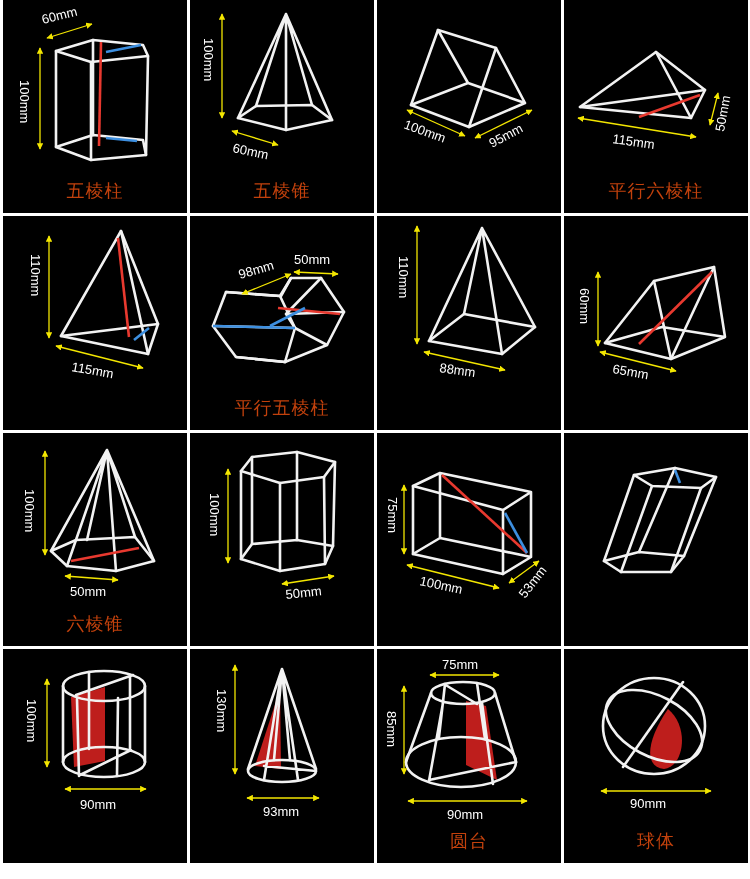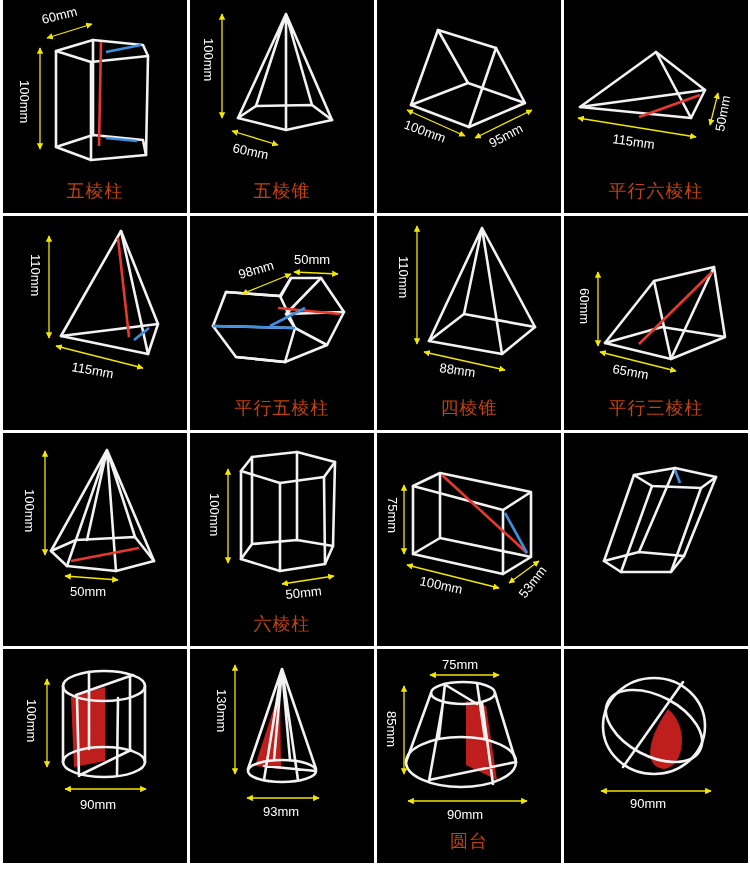--- a/index.html
+++ b/index.html
@@ -120,59 +120,57 @@
 
   <div class="cell">
     <svg viewBox="0 0 184 214">
       <path class="w" d="M52,125 L125,138 L158,111 L87,98 Z"></path>
       <path class="w" d="M105,12 L52,125 M105,12 L125,138 M105,12 L158,111 M105,12 L87,98"></path>
       <line class="y" x1="40" y1="10" x2="40" y2="128" marker-start="url(#ah)" marker-end="url(#ah)"></line>
       <text class="dim" x="22" y="40" transform="rotate(90 22 40)">110mm</text>
       <line class="y" x1="47" y1="136" x2="128" y2="154" marker-start="url(#ah)" marker-end="url(#ah)"></line>
       <text class="dim" x="62" y="156" transform="rotate(8 62 156)">88mm</text>
     </svg>
-    <div class="label">四棱锥</div>
   </div>
 
   <div class="cell">
     <svg viewBox="0 0 184 214">
       <path class="w" d="M90,65 L41,127 L107,143 L150,51 Z"></path>
       <path class="w" d="M90,65 L107,143 L161,121 L150,51 M41,127 L98,111 L161,121"></path>
       <path class="r" d="M75,128 L148,56"></path>
       <line class="y" x1="34" y1="56" x2="34" y2="130" marker-start="url(#ah)" marker-end="url(#ah)"></line>
       <text class="dim" x="16" y="72" transform="rotate(90 16 72)">60mm</text>
       <line class="y" x1="36" y1="136" x2="112" y2="155" marker-start="url(#ah)" marker-end="url(#ah)"></line>
       <text class="dim" x="48" y="157" transform="rotate(10 48 157)">65mm</text>
     </svg>
-    <div class="label">平行三棱柱</div>
   </div>
 
   <div class="cell">
     <svg viewBox="0 0 184 214">
       <path class="w" d="M48,118 L64,133 L113,138 L151,128 L132,104 L73,107 Z"></path>
       <path class="w" d="M104,17 L48,118 M104,17 L64,133 M104,17 L113,138 M104,17 L151,128 M104,17 L132,104 M104,17 L84,107"></path>
       <path class="r" d="M68,128 L136,115"></path>
       <line class="y" x1="42" y1="18" x2="42" y2="122" marker-start="url(#ah)" marker-end="url(#ah)"></line>
       <text class="dim" x="22" y="56" transform="rotate(90 22 56)">100mm</text>
       <line class="y" x1="62" y1="143" x2="115" y2="147" marker-start="url(#ah)" marker-end="url(#ah)"></line>
       <text class="dim" x="67" y="163">50mm</text>
     </svg>
+    <div class="label">六棱锥</div>
   </div>
 
   <div class="cell">
     <svg viewBox="0 0 184 214">
       <path class="w" d="M51,38 L62,24 L107,19 L145,29 L134,44 L90,50 Z"></path>
       <path class="w" d="M51,126 L62,111 L107,107 L143,113 L135,131 L90,138 Z"></path>
       <path class="w" d="M51,38 L51,126 M90,50 L90,138 M134,44 L135,131 M145,29 L143,113 M62,24 L62,111 M107,19 L107,107"></path>
       <line class="y" x1="38" y1="36" x2="38" y2="130" marker-start="url(#ah)" marker-end="url(#ah)"></line>
       <text class="dim" x="20" y="60" transform="rotate(90 20 60)">100mm</text>
       <line class="y" x1="92" y1="151" x2="144" y2="143" marker-start="url(#ah)" marker-end="url(#ah)"></line>
       <text class="dim" x="96" y="166" transform="rotate(-6 96 166)">50mm</text>
     </svg>
-    <div class="label">六棱柱</div>
   </div>
 
   <div class="cell">
     <svg viewBox="0 0 184 214">
       <path class="w" d="M36,53 L36,121 L126,141 L126,77 Z"></path>
       <path class="w" d="M36,53 L63,40 L154,59 L126,77 M154,59 L154,124 L126,141 M63,40 L63,105 L36,121 M63,105 L154,124"></path>
       <path class="r" d="M65,42 L150,120"></path>
       <path class="b" d="M128,80 L150,120"></path>
       <line class="y" x1="27" y1="52" x2="27" y2="121" marker-start="url(#ah)" marker-end="url(#ah)"></line>
       <text class="dim" x="11" y="64" transform="rotate(90 11 64)">75mm</text>
@@ -235,15 +233,16 @@
 
   <div class="cell">
     <svg viewBox="0 0 184 214">
       <path class="panel" d="M104,60 C126,78 120,118 100,120 C80,118 82,92 104,60 Z"></path>
       <ellipse class="w" cx="90" cy="77" rx="51" ry="48"></ellipse>
       <ellipse class="w" cx="90" cy="77" rx="52" ry="30" transform="rotate(28 90 77)"></ellipse>
       <path class="w" d="M59,118 L119,33"></path>
       <line class="y" x1="37" y1="142" x2="147" y2="142" marker-start="url(#ah)" marker-end="url(#ah)"></line>
       <text class="dim" x="66" y="159">90mm</text>
     </svg>
+    <div class="label">球体</div>
   </div>
 
 </div>
 
 </body></html>

